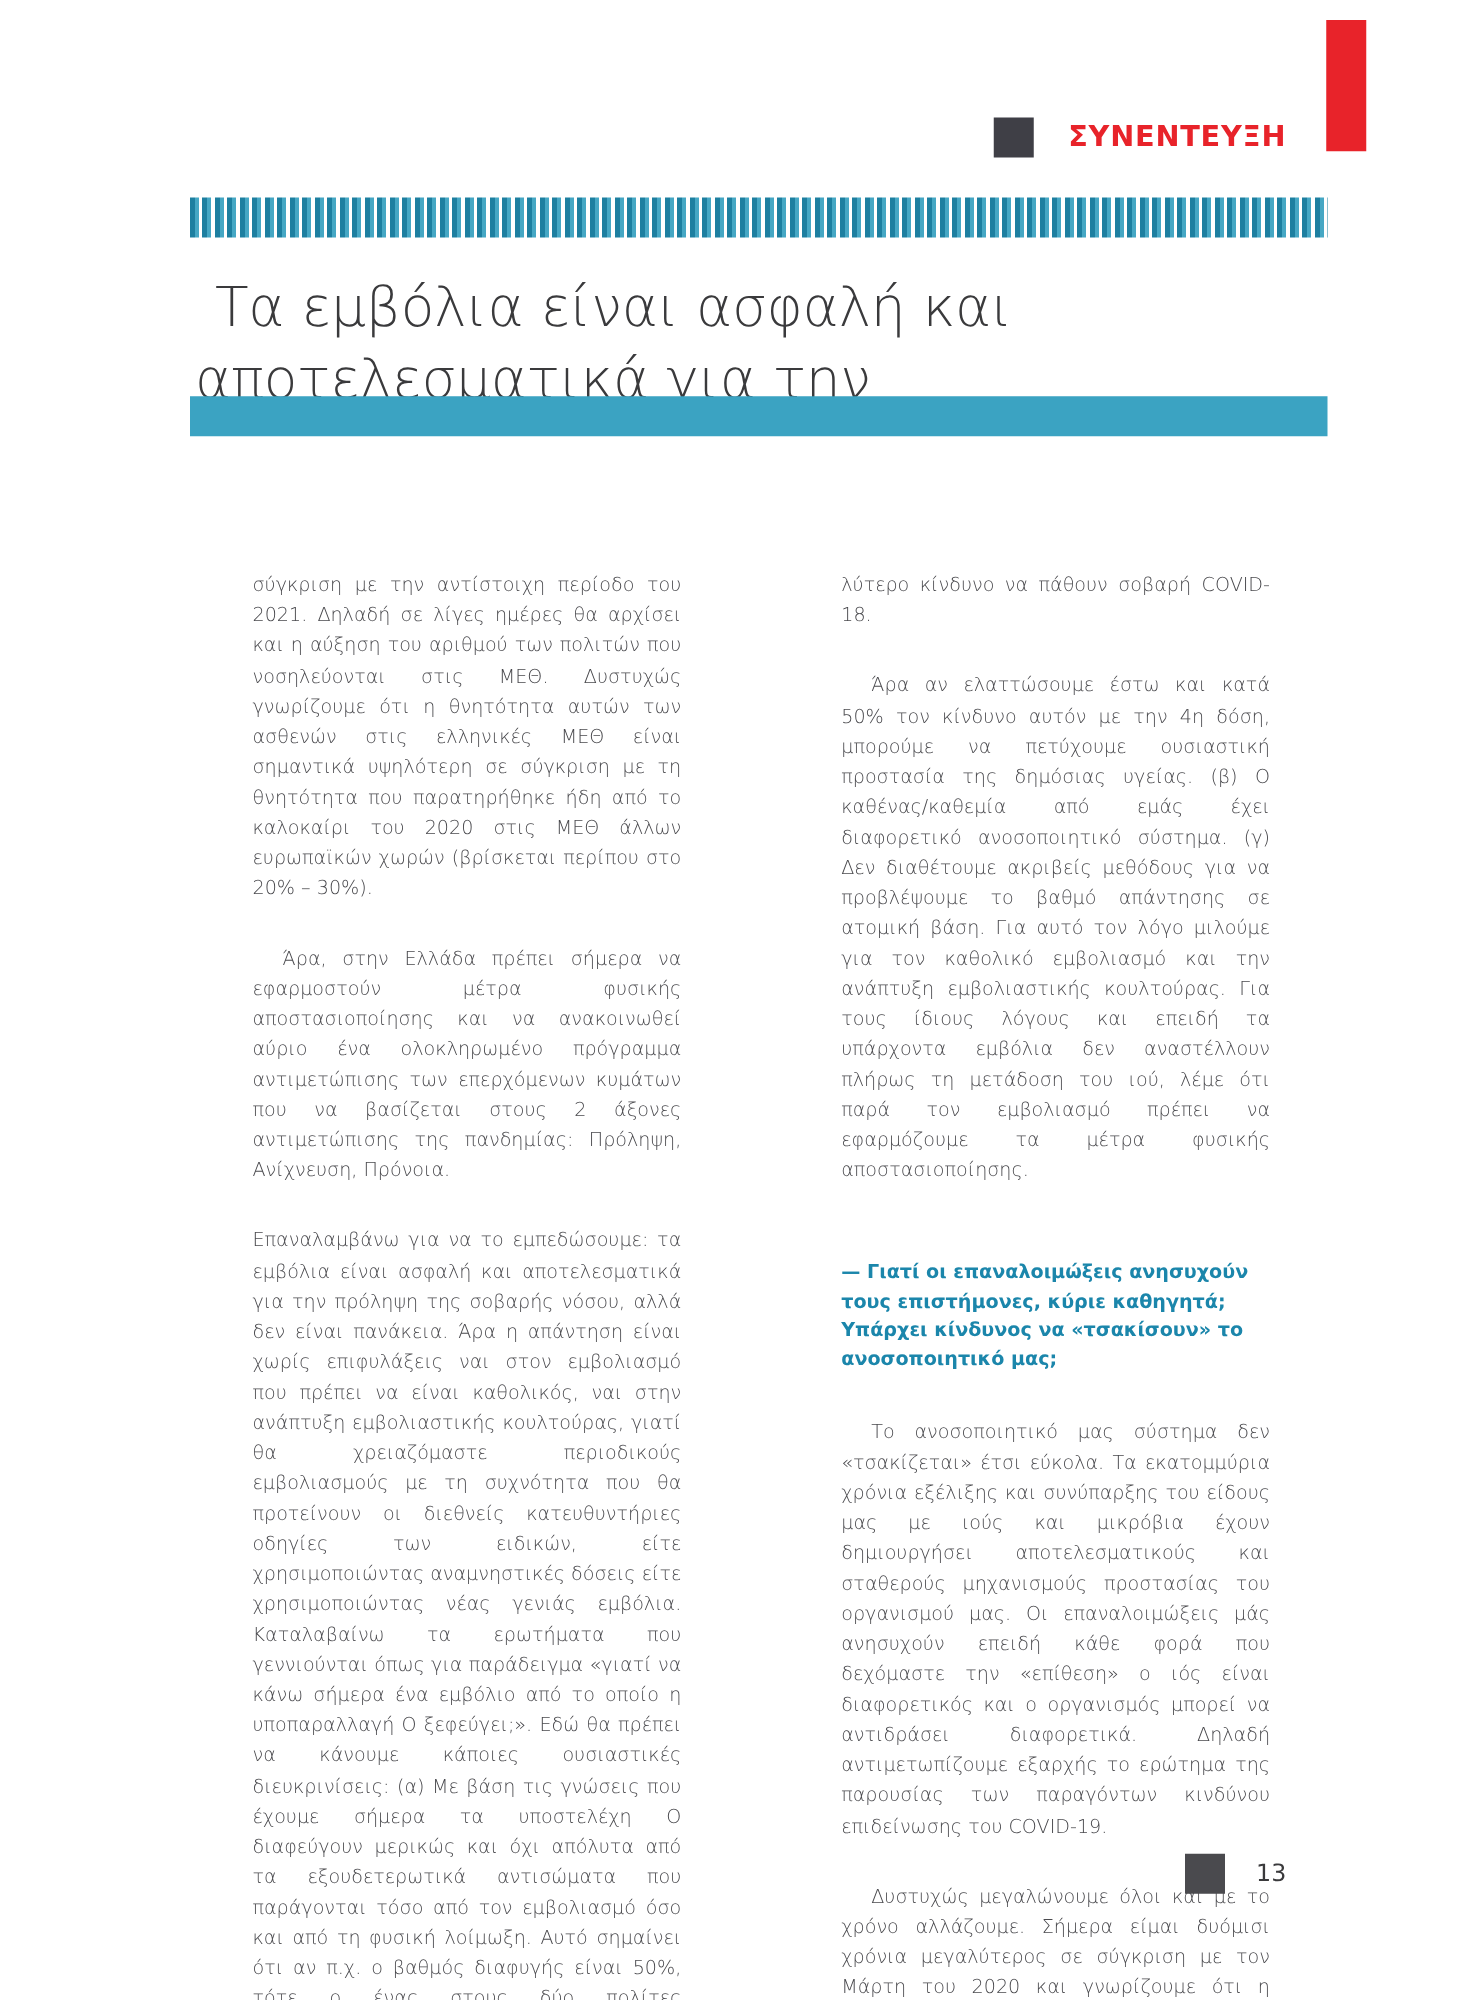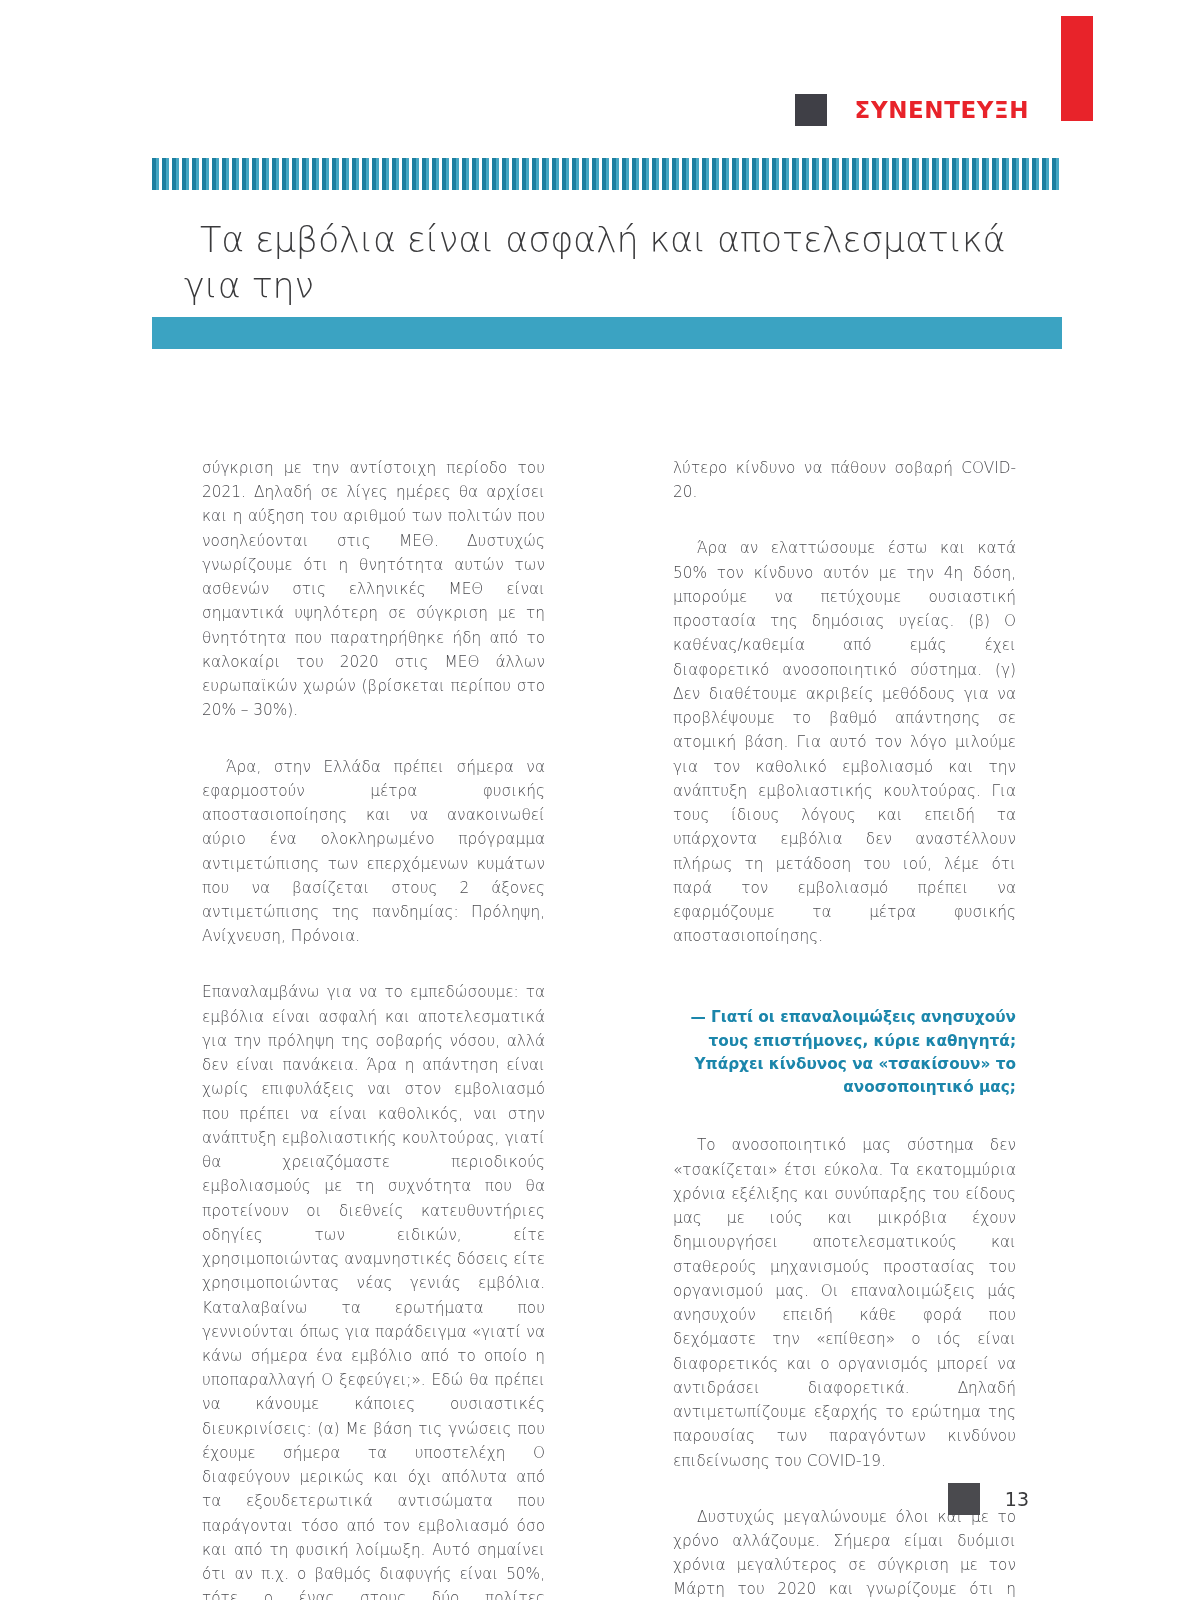--- a/index.html
+++ b/index.html
@@ -73,24 +73,24 @@
       #45a7c4 7px,
       #ffffff 7px,
       #ffffff 10px
     );
   }
 
   
   .headline {
     position: absolute;
     top: 186px;
-    left: 152px;
-    width: 910px;
-    font-family: "DejaVu Sans", sans-serif;
-    font-size: 35px;
+    left: 124px;
+    width: 910px;
+    font-family: "DejaVu Sans", sans-serif;
+    font-size: 44px;
     font-weight: 300;
     line-height: 1.30;
     color: #3a3a3c;
     letter-spacing: -0.2px;
   }
   .headline .l2 { display: block; }
 
   .teal-rule {
     position: absolute;
     top: 301px;
@@ -126,21 +126,21 @@
   p.body.indent { text-indent: 24px; }
 
   h2.qhead {
     font-family: "DejaVu Sans", sans-serif;
     font-size: 15.3px;
     line-height: 1.52;
     color: #1b86ab;
     font-weight: 700;
     margin-top: 26px;
     margin-bottom: 2px;
-    text-align: right;
+    text-align: left;
   }
 
   
   .folio {
     position: absolute;
     bottom: 74px;
     right: 134px;
     display: flex;
     align-items: center;
     gap: 9px;
@@ -180,21 +180,21 @@
 
   <div class="columns">
 
     <div class="col">
       <p class="body">σύγκριση με την αντίστοιχη περίοδο του 2021. Δηλαδή σε λίγες ημέρες θα αρχίσει και η αύξηση του αριθμού των πολιτών που νοσηλεύονται στις ΜΕΘ. Δυστυχώς γνωρίζουμε ότι η θνητότητα αυτών των ασθενών στις ελληνικές ΜΕΘ είναι σημαντικά υψηλότερη σε σύγκριση με τη θνητότητα που παρατηρήθηκε ήδη από το καλοκαίρι του 2020 στις ΜΕΘ άλλων ευρωπαϊκών χωρών (βρίσκεται περίπου στο 20% – 30%).</p>
       <p class="body indent">Άρα, στην Ελλάδα πρέπει σήμερα να εφαρμοστούν μέτρα φυσικής αποστασιοποίησης και να ανακοινωθεί αύριο ένα ολοκληρωμένο πρόγραμμα αντιμετώπισης των επερχόμενων κυμάτων που να βασίζεται στους 2 άξονες αντιμετώπισης της πανδημίας: Πρόληψη, Ανίχνευση, Πρόνοια.</p>
       <p class="body">Επαναλαμβάνω για να το εμπεδώσουμε: τα εμβόλια είναι ασφαλή και αποτελεσματικά για την πρόληψη της σοβαρής νόσου, αλλά δεν είναι πανάκεια. Άρα η απάντηση είναι χωρίς επιφυλάξεις ναι στον εμβολιασμό που πρέπει να είναι καθολικός, ναι στην ανάπτυξη εμβολιαστικής κουλτούρας, γιατί θα χρειαζόμαστε περιοδικούς εμβολιασμούς με τη συχνότητα που θα προτείνουν οι διεθνείς κατευθυντήριες οδηγίες των ειδικών, είτε χρησιμοποιώντας αναμνηστικές δόσεις είτε χρησιμοποιώντας νέας γενιάς εμβόλια. Καταλαβαίνω τα ερωτήματα που γεννιούνται όπως για παράδειγμα «γιατί να κάνω σήμερα ένα εμβόλιο από το οποίο η υποπαραλλαγή Ο ξεφεύγει;». Εδώ θα πρέπει να κάνουμε κάποιες ουσιαστικές διευκρινίσεις: (α) Με βάση τις γνώσεις που έχουμε σήμερα τα υποστελέχη Ο διαφεύγουν μερικώς και όχι απόλυτα από τα εξουδετερωτικά αντισώματα που παράγονται τόσο από τον εμβολιασμό όσο και από τη φυσική λοίμωξη. Αυτό σημαίνει ότι αν π.χ. ο βαθμός διαφυγής είναι 50%, τότε ο ένας στους δύο πολίτες προστατεύεται από τη σοβαρή COVID-19. Υπολογίστε τώρα ότι οι πολίτες με καρδιαγγειακά νοσήματα ή καρδιαγγειακούς παράγοντες κινδύνου, με ανοσοκαταστολή ή με νεφρική ανεπάρκεια, όπως και οι πολίτες που ζουν και εργάζονται σε περιβάλλοντα με υψηλή ατμοσφαιρική ρύπανση έχουν 3–5 φορές μεγα-</p>
     </div>
 
     <div class="col">
-      <p class="body">λύτερο κίνδυνο να πάθουν σοβαρή COVID-20.</p>
+      <p class="body">λύτερο κίνδυνο να πάθουν σοβαρή COVID-18.</p>
       <p class="body indent">Άρα αν ελαττώσουμε έστω και κατά 50% τον κίνδυνο αυτόν με την 4η δόση, μπορούμε να πετύχουμε ουσιαστική προστασία της δημόσιας υγείας. (β) Ο καθένας/καθεμία από εμάς έχει διαφορετικό ανοσοποιητικό σύστημα. (γ) Δεν διαθέτουμε ακριβείς μεθόδους για να προβλέψουμε το βαθμό απάντησης σε ατομική βάση. Για αυτό τον λόγο μιλούμε για τον καθολικό εμβολιασμό και την ανάπτυξη εμβολιαστικής κουλτούρας. Για τους ίδιους λόγους και επειδή τα υπάρχοντα εμβόλια δεν αναστέλλουν πλήρως τη μετάδοση του ιού, λέμε ότι παρά τον εμβολιασμό πρέπει να εφαρμόζουμε τα μέτρα φυσικής αποστασιοποίησης.</p>
       <h2 class="qhead">— Γιατί οι επαναλοιμώξεις ανησυχούν τους επιστήμονες, κύριε καθηγητά; Υπάρχει κίνδυνος να «τσακίσουν» το ανοσοποιητικό μας;</h2>
       <p class="body indent">Το ανοσοποιητικό μας σύστημα δεν «τσακίζεται» έτσι εύκολα. Τα εκατομμύρια χρόνια εξέλιξης και συνύπαρξης του είδους μας με ιούς και μικρόβια έχουν δημιουργήσει αποτελεσματικούς και σταθερούς μηχανισμούς προστασίας του οργανισμού μας. Οι επαναλοιμώξεις μάς ανησυχούν επειδή κάθε φορά που δεχόμαστε την «επίθεση» ο ιός είναι διαφορετικός και ο οργανισμός μπορεί να αντιδράσει διαφορετικά. Δηλαδή αντιμετωπίζουμε εξαρχής το ερώτημα της παρουσίας των παραγόντων κινδύνου επιδείνωσης του COVID-19.</p>
       <p class="body indent">Δυστυχώς μεγαλώνουμε όλοι και με το χρόνο αλλάζουμε. Σήμερα είμαι δυόμισι χρόνια μεγαλύτερος σε σύγκριση με τον Μάρτη του 2020 και γνωρίζουμε ότι η αύξηση της ηλικίας είναι ένας από τους παράγοντες κινδύνου επιδείνωσης του COVID-19. Κάποια μπορεί να πέρασε στην εμμηνόπαυση και κάποιος άλλος να πάχυνε ή να απέκτησε αρτηριακή υπέρταση ή σακχαρώδη διαβήτη στο διάστημα που μεσολάβησε από την προηγούμενη λοίμωξη ή από την 3η δόση του εμβολίου. Κάποιος άλλος μπορεί να άλλαξε χώρο ή συνθήκες εργασίας, να δουλεύει σε περιβάλλον πιο στρεσογόνο ή επιβαρυμένο σε</p>
     </div>
 
   </div>
 
   <div class="folio">
     <span class="folio-pipe"></span>

